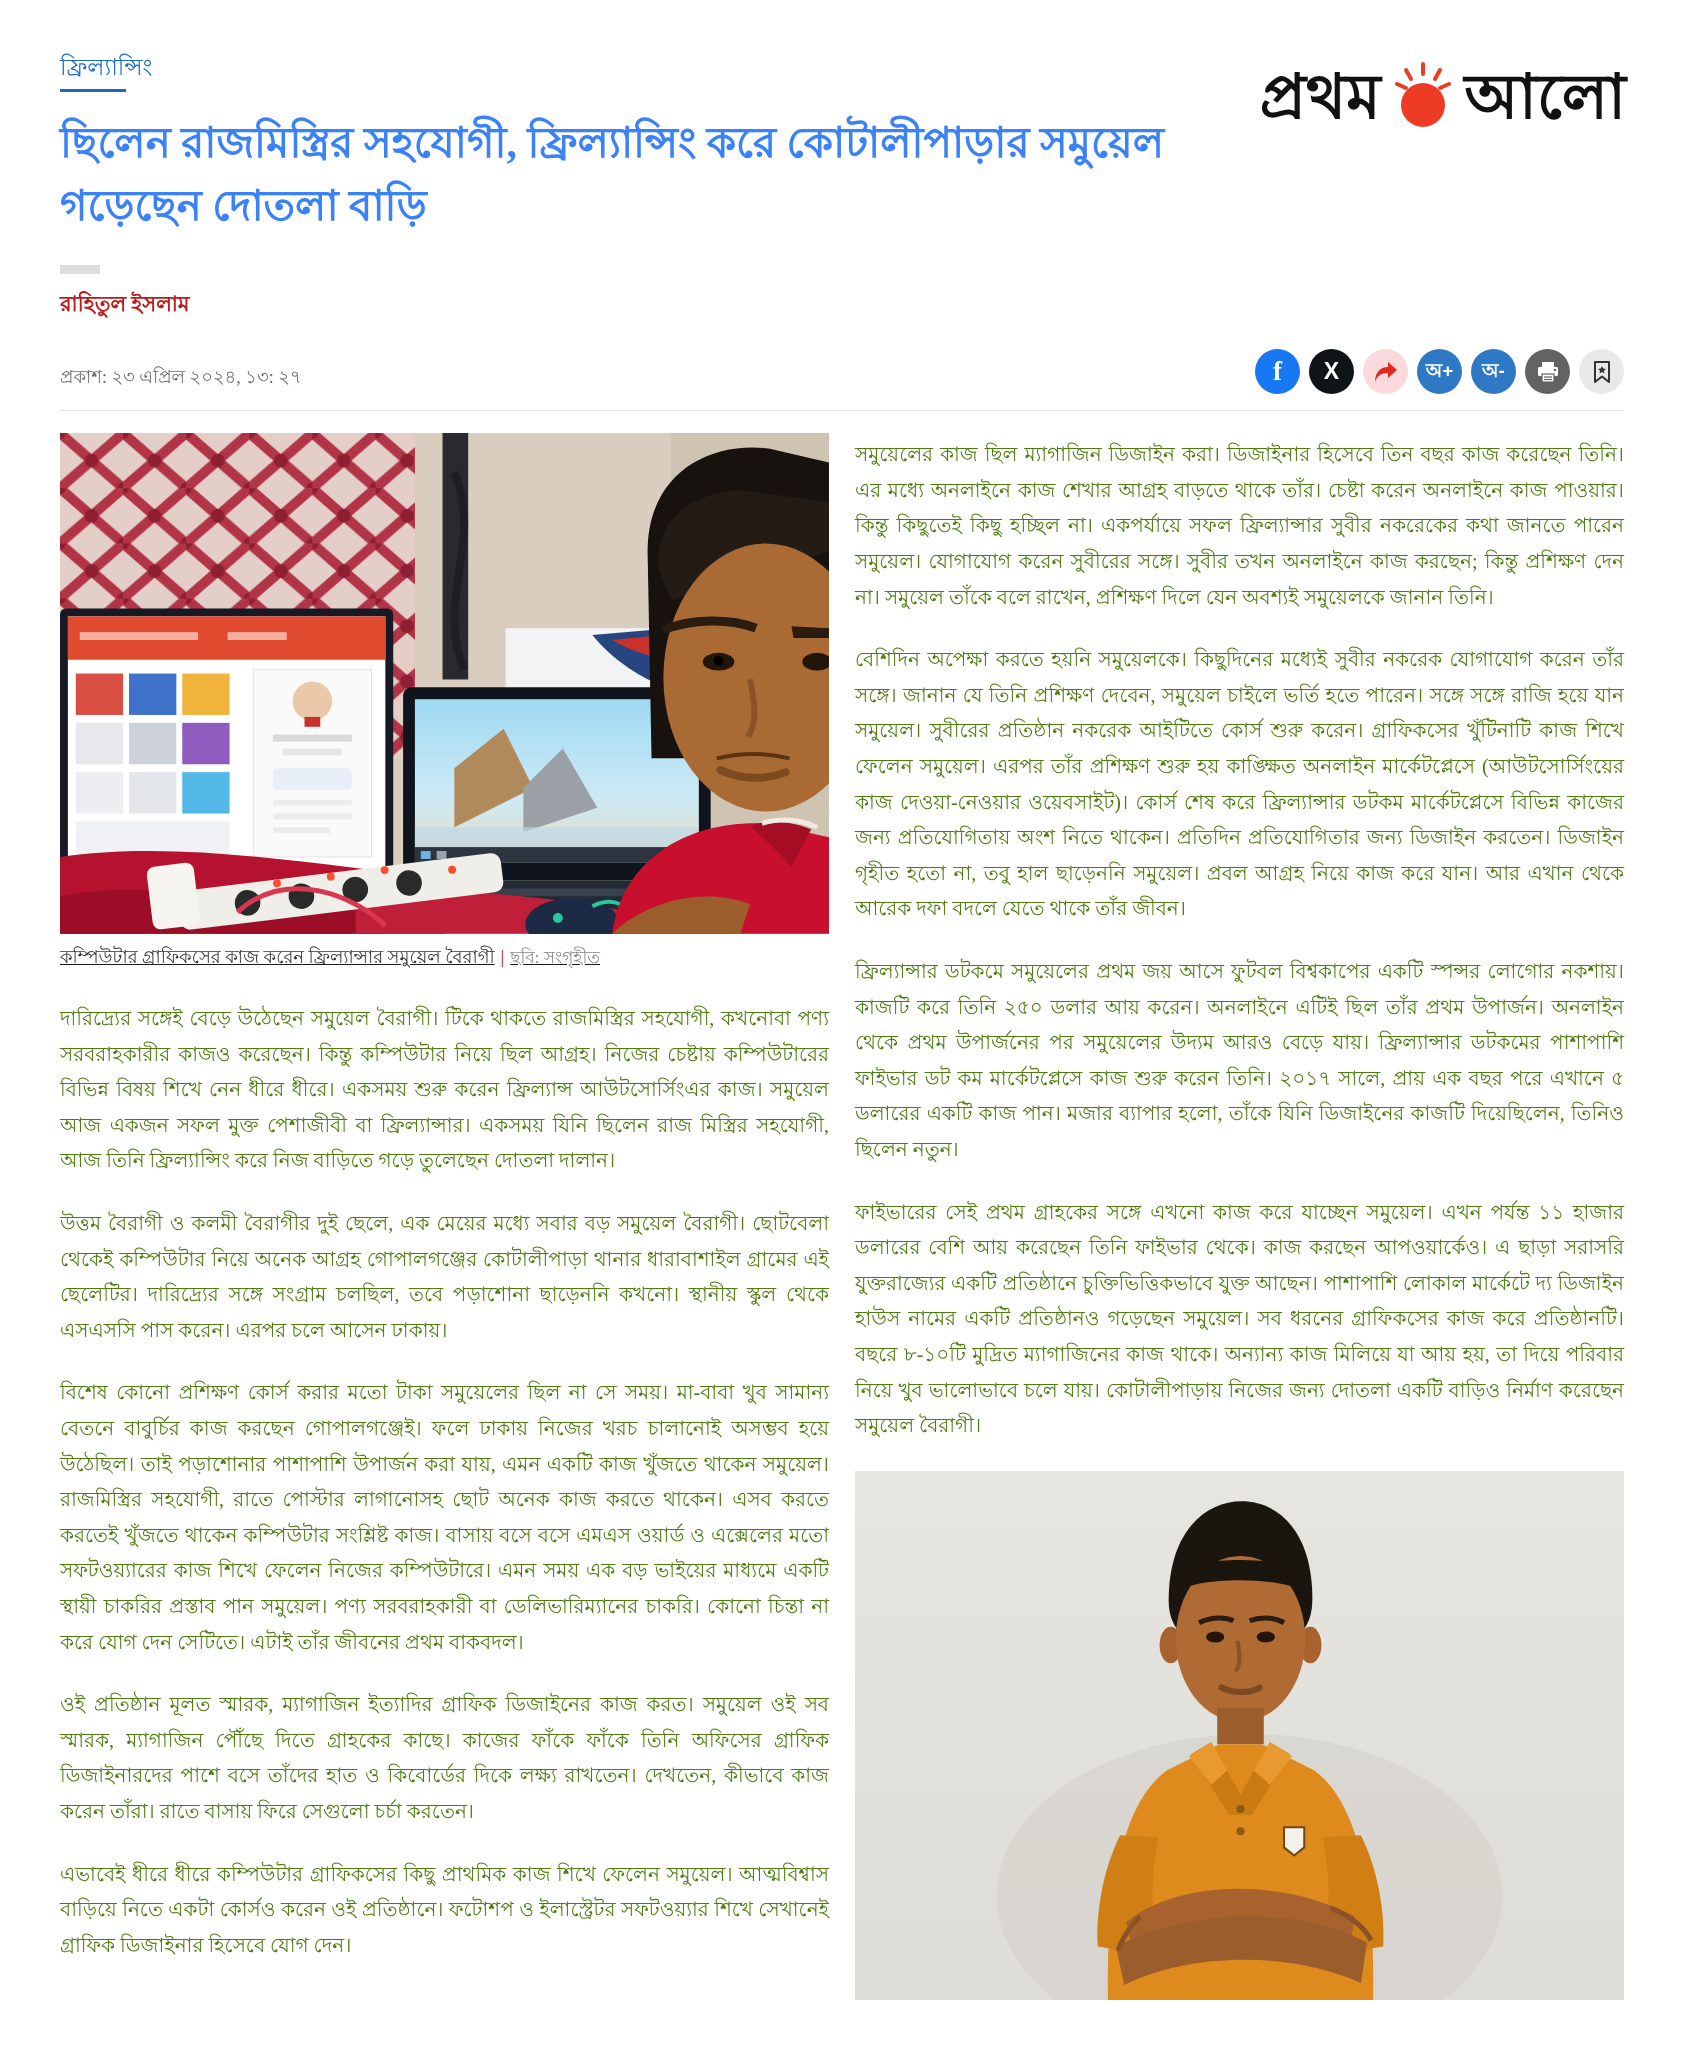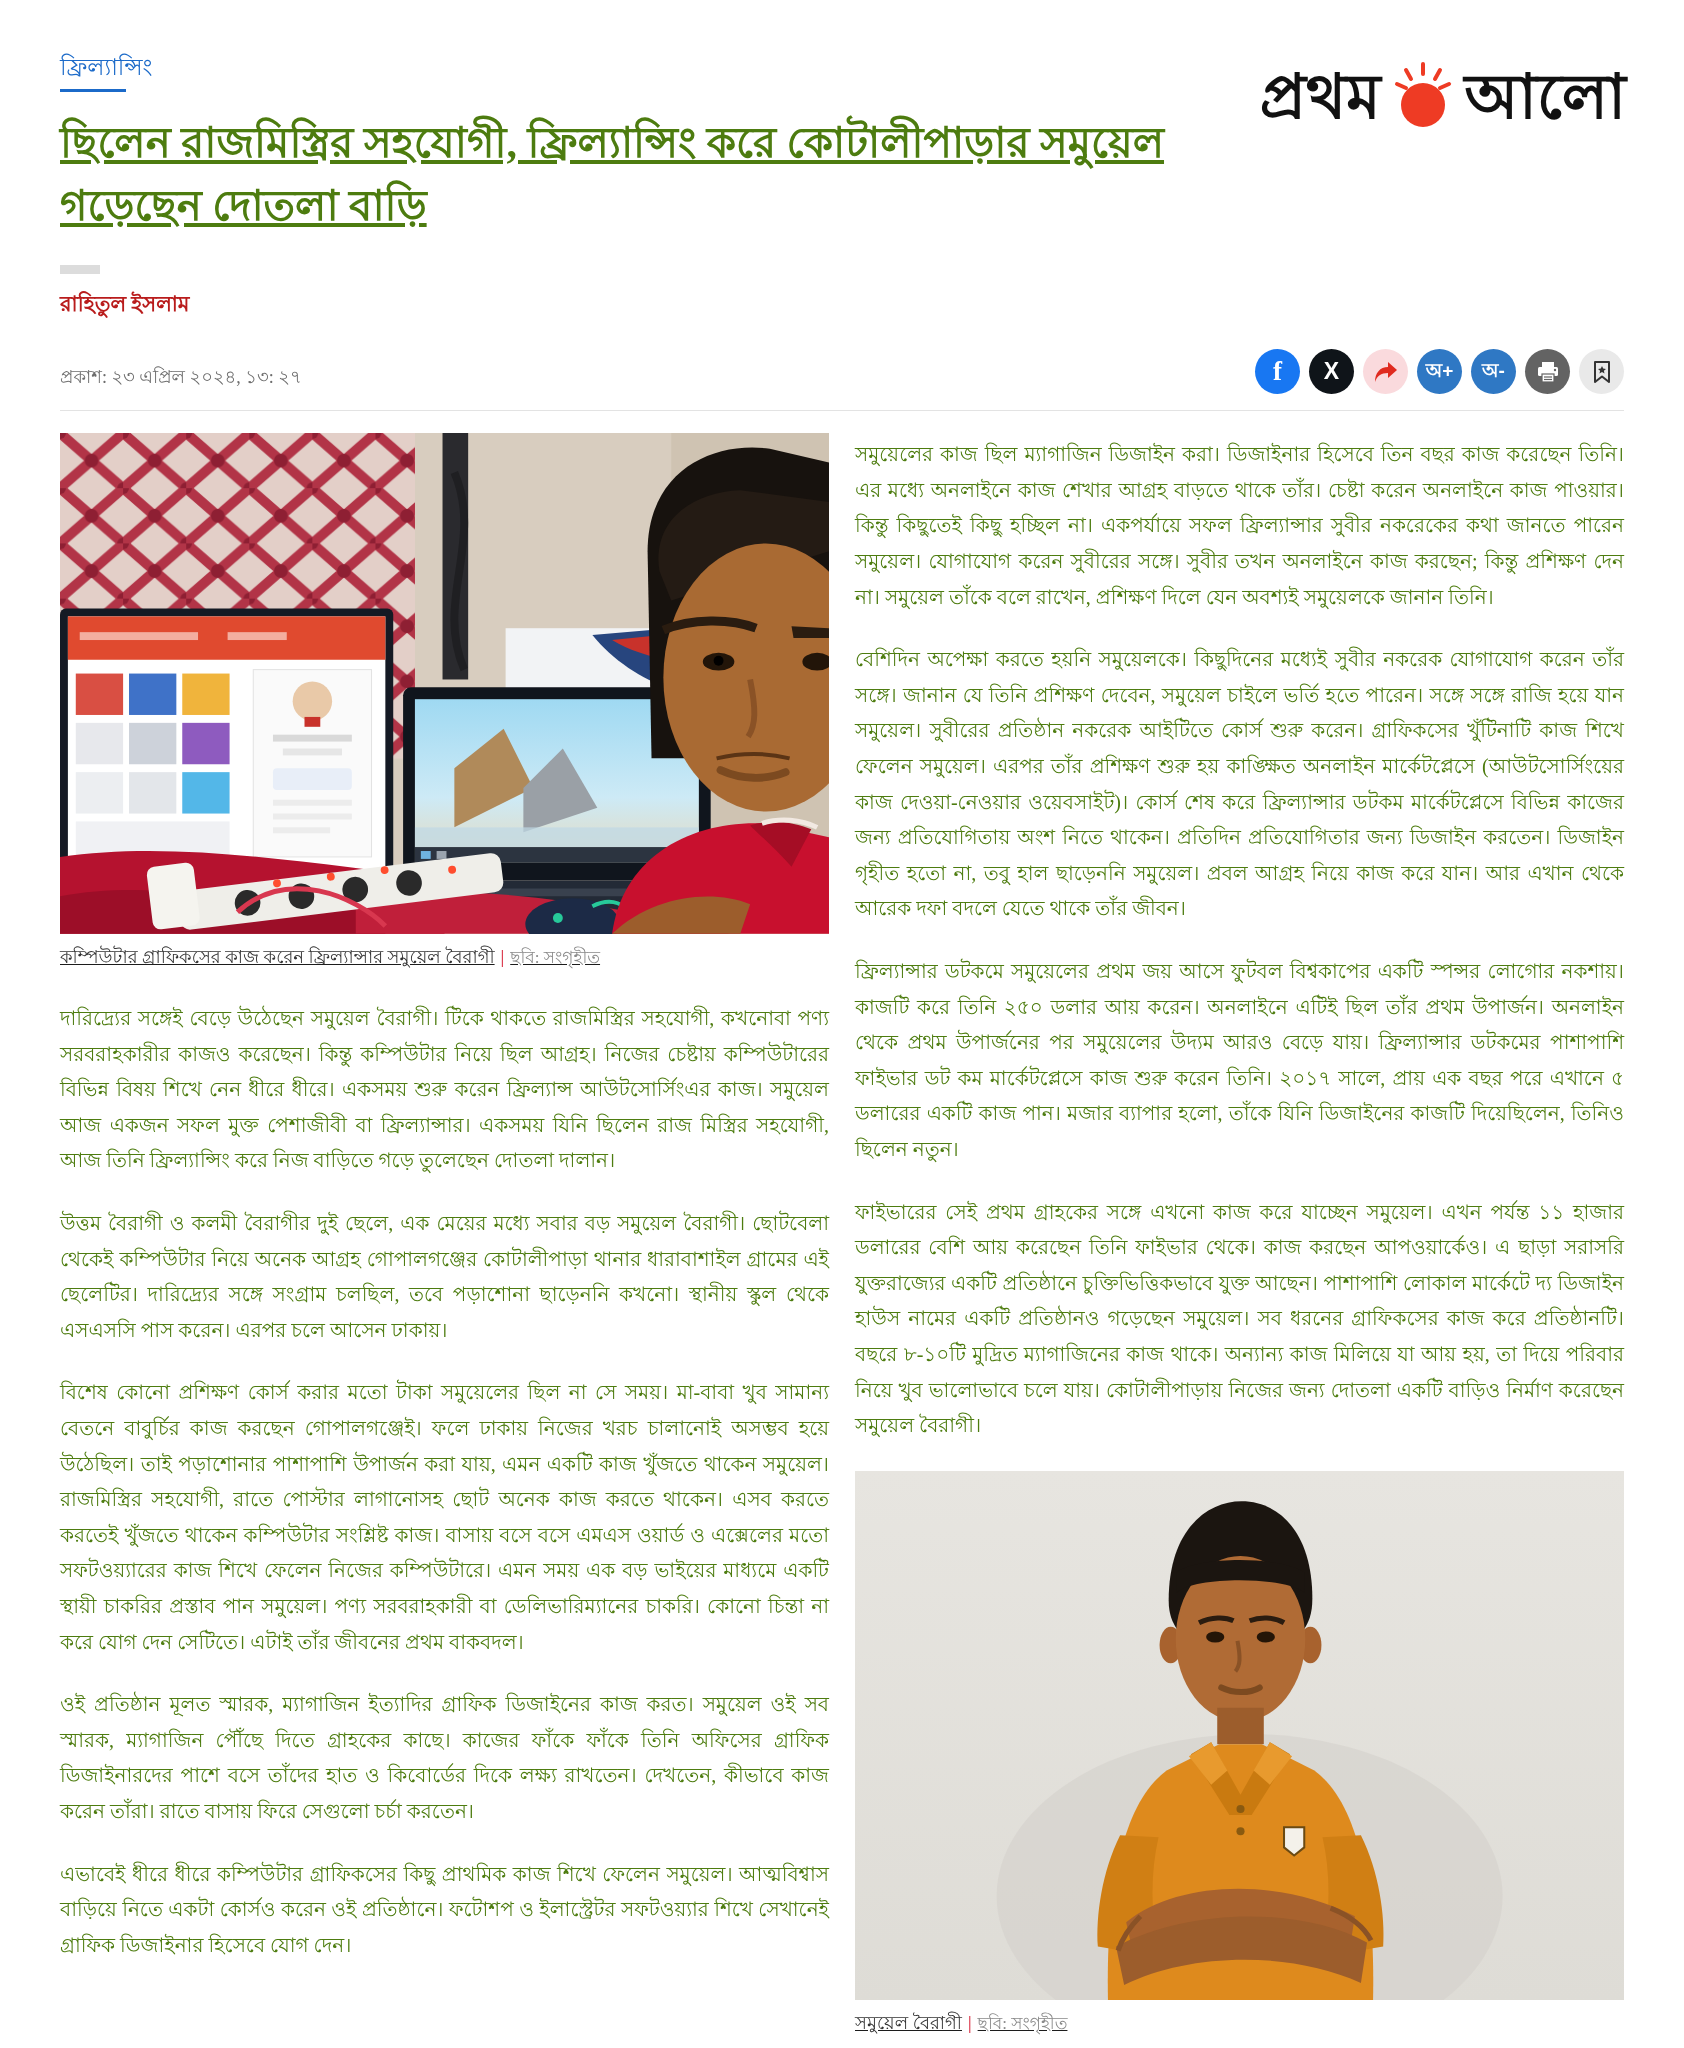--- a/index.html
+++ b/index.html
@@ -26,22 +26,21 @@
     font-weight:700;color:#111;font-size:62px;line-height:1;
     text-decoration:none;
   }
   .brand-logo .sun{width:58px;height:66px;display:block;margin:0 -4px;}
   h1.headline{
     margin:20px 0 26px 0;
     max-width:1150px;
     font-size:42px;
     font-weight:700;
     line-height:1.52;
-    color:#4d7c0f;
-    text-decoration:underline;
+    color:#3b82f6;
   }
   .byline-bar{width:40px;height:9px;background:#dcdcdc;margin:6px 0 14px 0;}
   .author{font-size:21px;font-weight:700;color:#b91c1c;margin-bottom:26px;}
   .meta-row{display:flex;align-items:flex-end;justify-content:space-between;}
   .publish-date{font-size:18px;color:#6d6d6d;}
   .share-row{display:flex;align-items:center;gap:9px;}
   .share-btn{
     width:45px;height:45px;border-radius:50%;
     display:flex;align-items:center;justify-content:center;
     border:none;cursor:pointer;padding:0;
@@ -318,21 +317,18 @@
           <circle cx="381" cy="334" r="4" fill="#8a5a10"></circle>
           <circle cx="381" cy="356" r="4" fill="#8a5a10"></circle>
 
           <path d="M424 352 L 444 352 L 444 372 L 434 380 L 424 372 Z" fill="#f4f1ea" stroke="#6b4a12" stroke-width="2"></path>
 
           <path d="M268 446 C 320 404 420 402 494 440 L 488 478 C 414 446 330 448 276 482 Z" fill="#a8622e"></path>
           <path d="M258 470 C 330 432 440 430 506 466 L 500 506 C 430 474 330 476 266 508 Z" fill="#9c5d2c"></path>
           <path d="M470 432 C 490 440 504 452 510 464" stroke="#8a5226" stroke-width="5" fill="none"></path>
           <path d="M282 440 C 272 450 264 462 260 474" stroke="#8a5226" stroke-width="5" fill="none"></path>
         </svg>
-        <figcaption>
-          <span>সমুয়েল বৈরাগী</span><span class="cap-sep">|</span><span class="cap-credit">ছবি: সংগৃহীত</span>
-        </figcaption>
       </figure>
 
     </div>
 
   </div>
 </div>
 
 </body></html>

